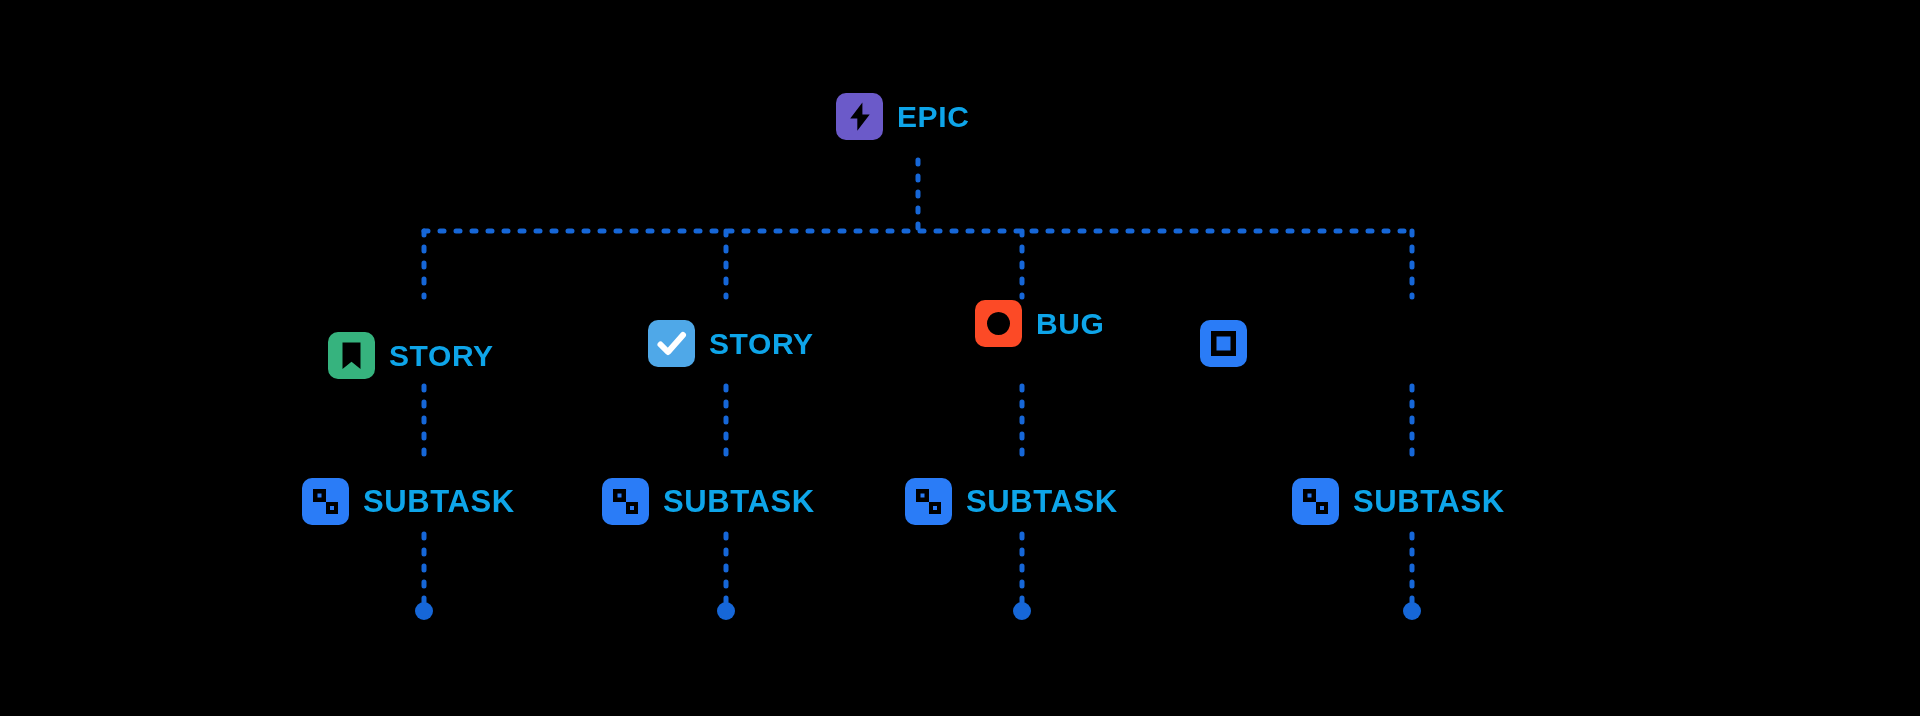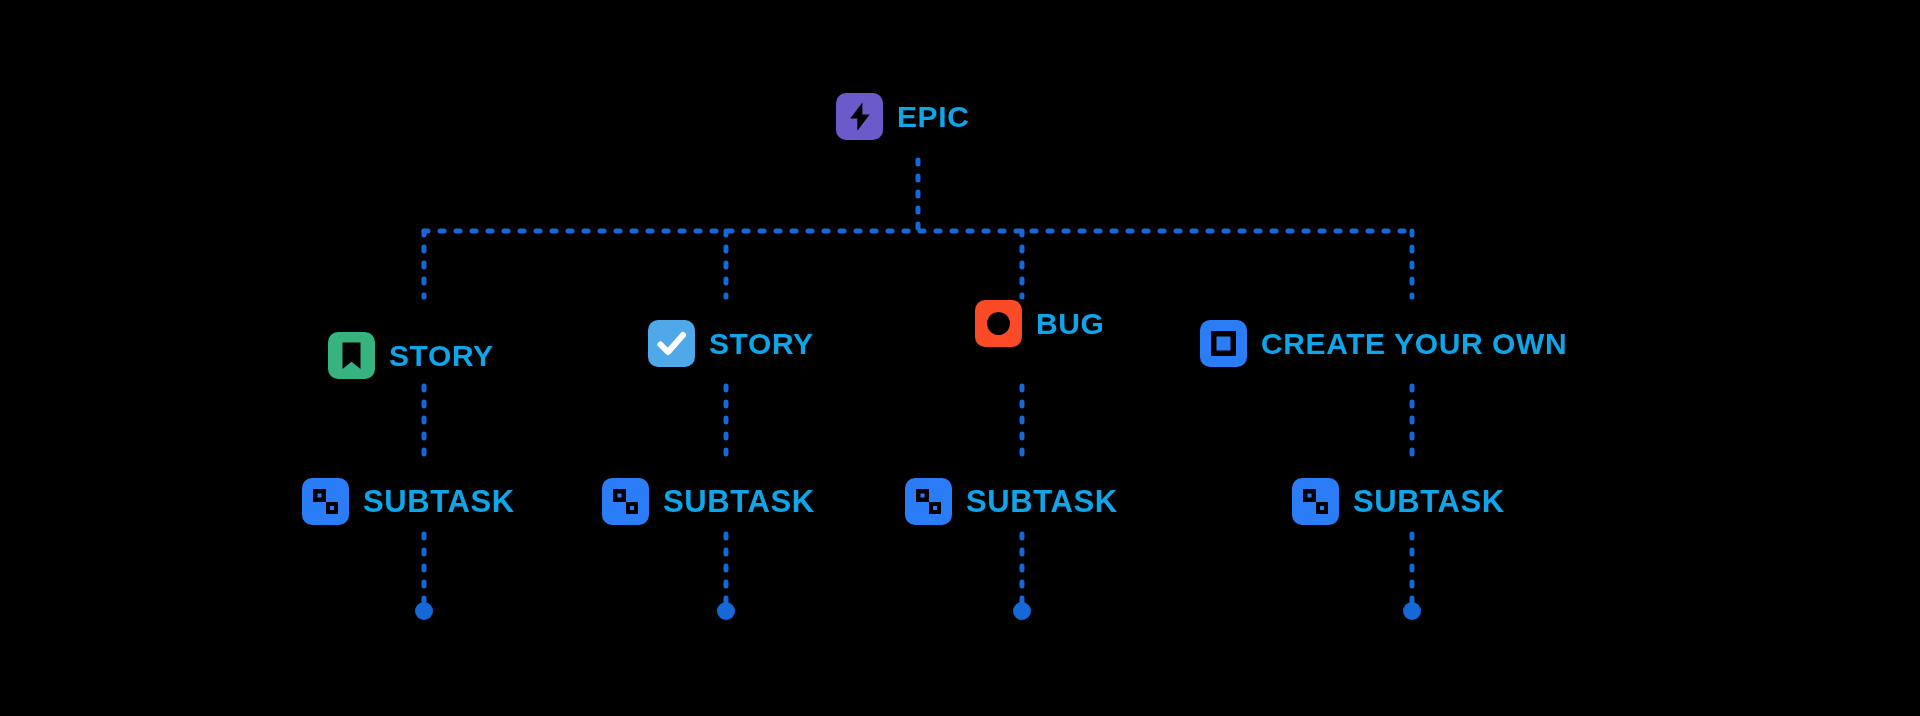--- a/index.html
+++ b/index.html
@@ -134,21 +134,20 @@
   </div>
 
   <div class="node" style="left:1200px; top:320px;">
     <span class="node-icon">
       <svg viewBox="0 0 47 47" width="47" height="47" xmlns="http://www.w3.org/2000/svg">
         <path fill="#2a7cf7" fill-rule="evenodd" d="M10,0 h27 a10,10 0 0 1 10,10 v27 a10,10 0 0 1 -10,10 h-27 a10,10 0 0 1 -10,-10 v-27 a10,10 0 0 1 10,-10 z
                  M11,11 h25 v25 h-25 z
                  M16.5,16.5 h14 v14 h-14 z"></path>
       </svg>
     </span>
-    <span class="node-label">CREATE YOUR OWN</span>
   </div>
 
   <div class="node" style="left:302px; top:478px;">
     <span class="node-icon">
       <svg viewBox="0 0 47 47" width="47" height="47" xmlns="http://www.w3.org/2000/svg">
         <path fill="#2a7cf7" fill-rule="evenodd" d="M10,0 h27 a10,10 0 0 1 10,10 v27 a10,10 0 0 1 -10,10 h-27 a10,10 0 0 1 -10,-10 v-27 a10,10 0 0 1 10,-10 z
                  M11,11 h13 v13 h-13 z
                  M15.5,15.5 h4 v4 h-4 z
                  M24,24 h12 v12 h-12 z
                  M28,28 h4 v4 h-4 z"></path>

